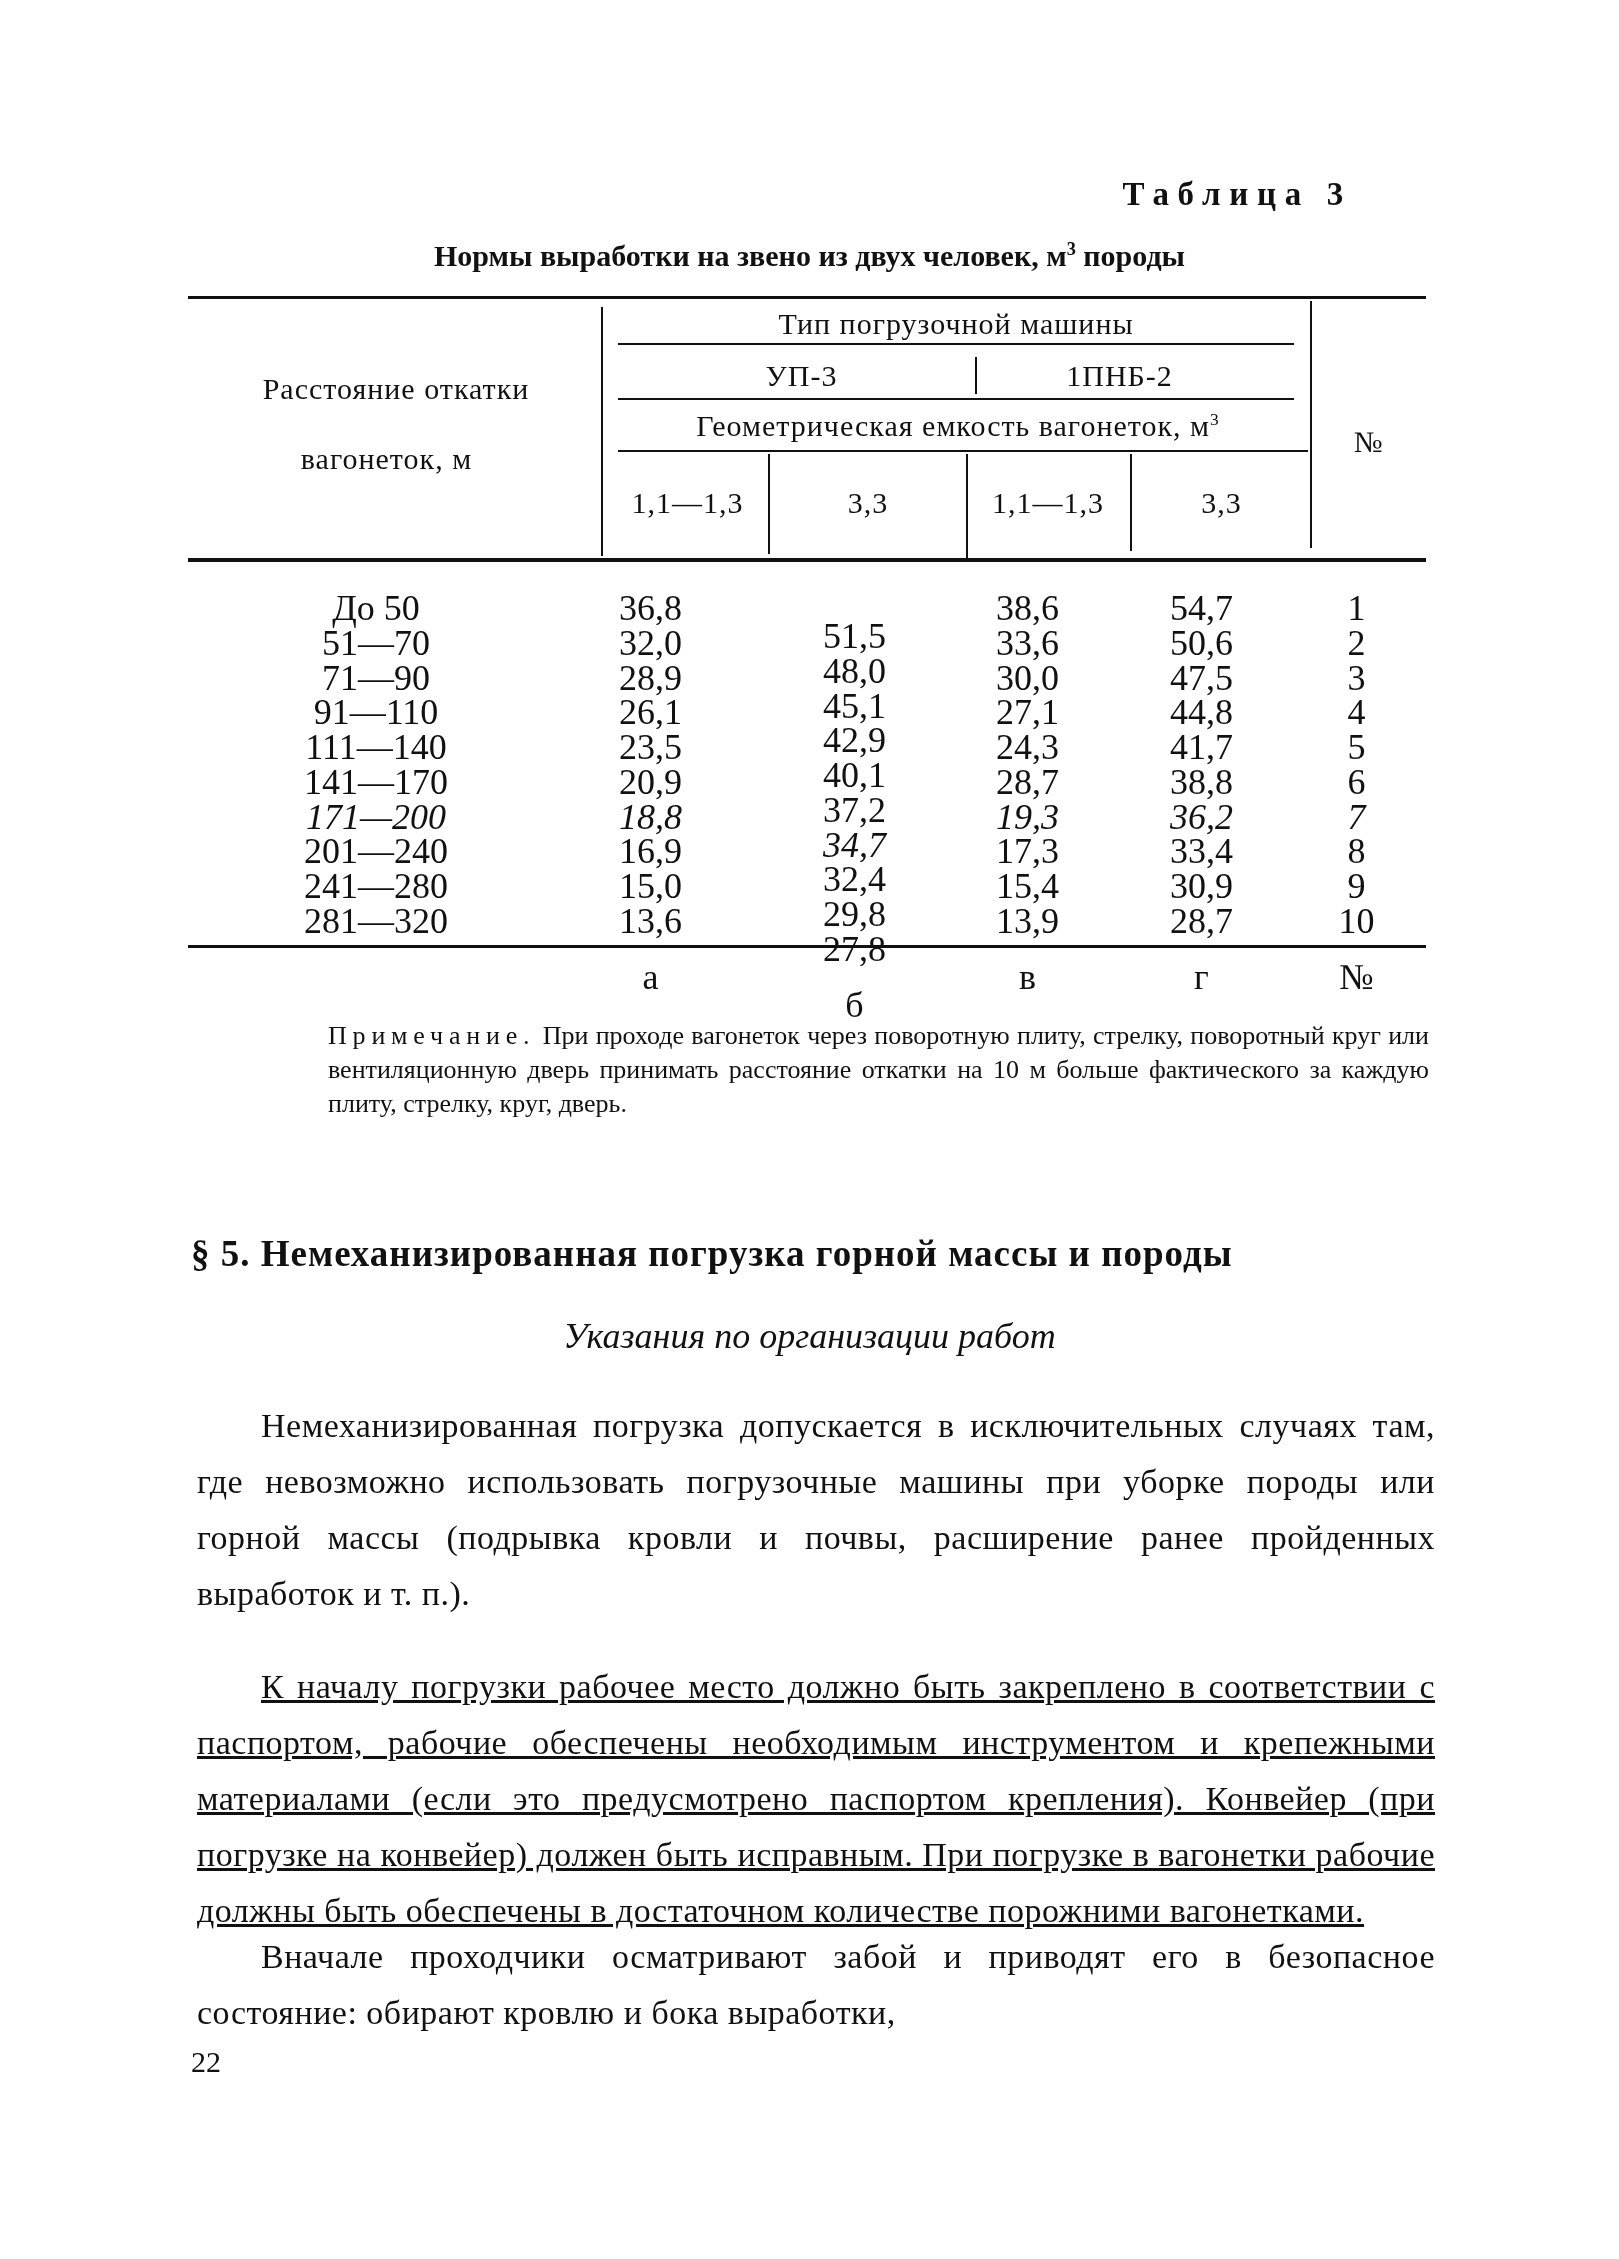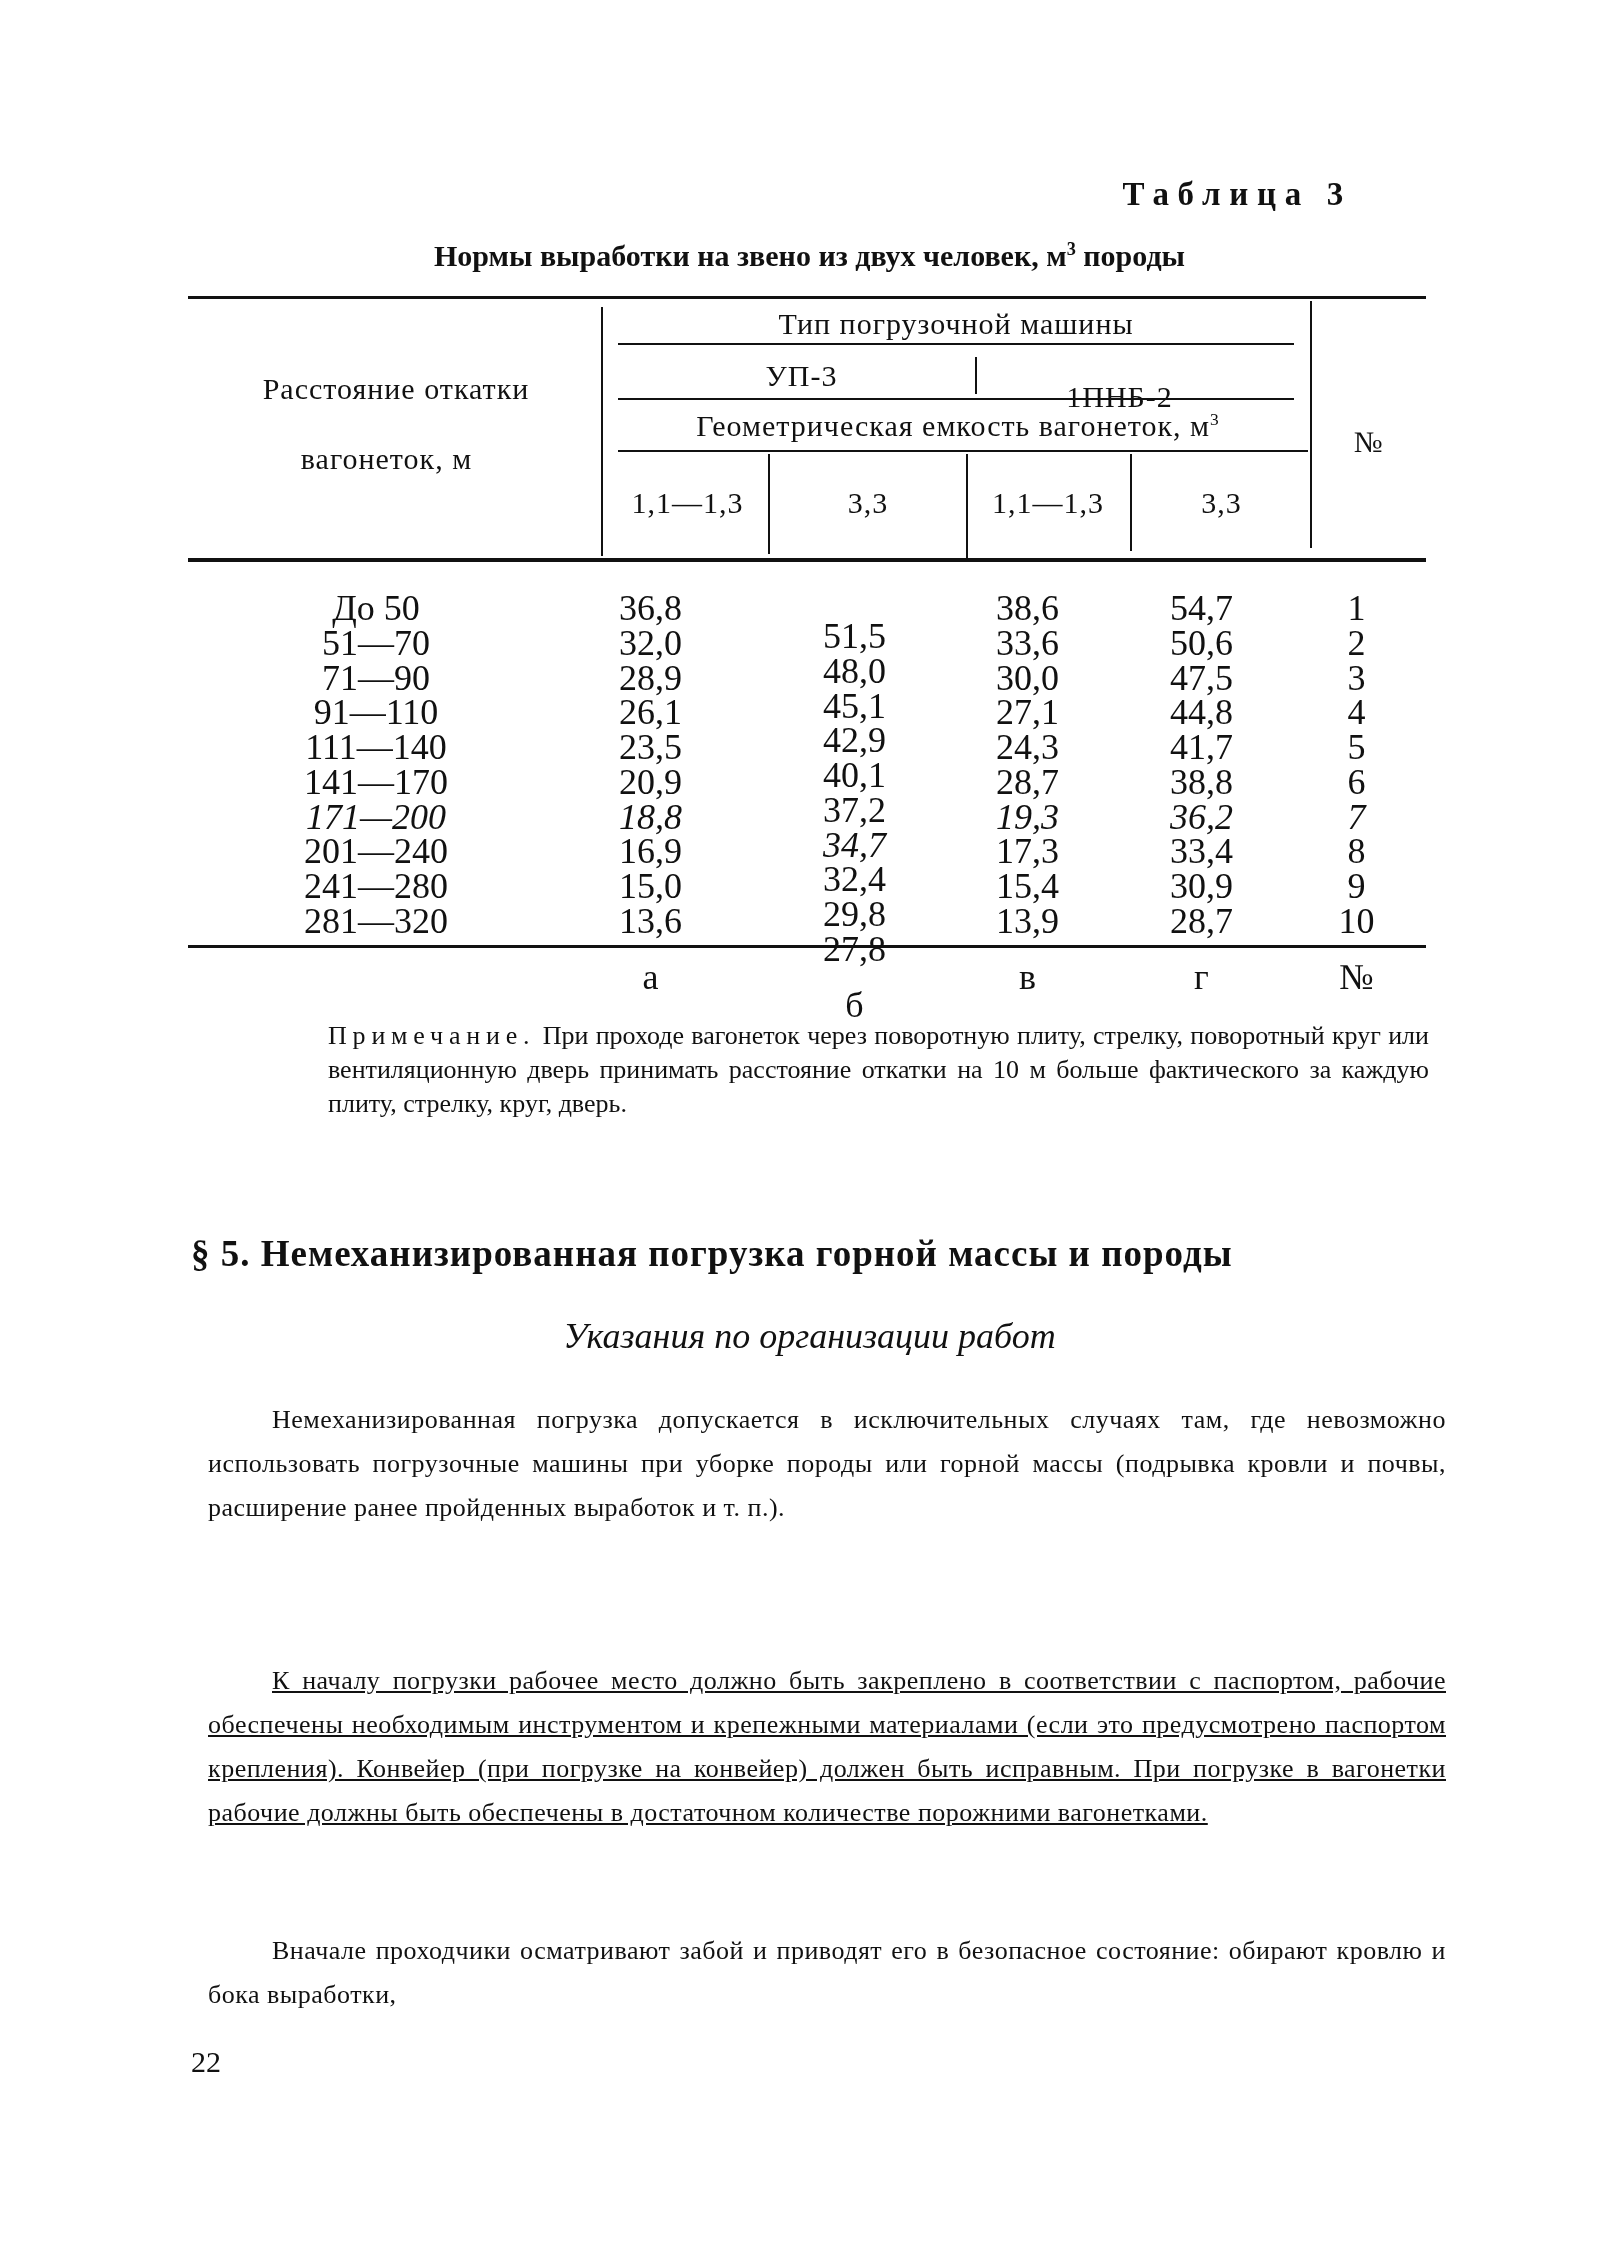--- a/index.html
+++ b/index.html
@@ -21,21 +21,21 @@
   .c-a { left: 395px; width: 135px; }
   .c-b { left: 599px; width: 135px; margin-top: 28px; }
   .c-v { left: 772px; width: 135px; }
   .c-g { left: 946px; width: 135px; }
   .c-n { left: 1130px; width: 77px; }
   .letters { top: 956px; }
   .note { left: 328px; width: 1101px; top: 1019px; font-size: 26px; line-height: 34px; text-align: justify; }
   .note .spaced { letter-spacing: 5.8px; }
   .section-heading { left: 191px; width: 1255px; top: 1232px; font-size: 37px; font-weight: bold; white-space: nowrap; letter-spacing: 1px; }
   .subheading { left: 0; width: 1619px; top: 1315px; text-align: center; font-size: 36px; font-style: italic; }
-  .para { left: 208px; width: 1238px; font-size: 26px; line-height: 44px; text-align: justify; text-indent: 64px; letter-spacing: 0.5px; }
+  .para { left: 197px; width: 1238px; font-size: 34px; line-height: 56px; text-align: justify; text-indent: 64px; letter-spacing: 0.5px; }
   .p1 { top: 1398px; }
   .p2 { top: 1659px; text-decoration: underline; }
   .p3 { top: 1929px; }
   .page-number { left: 191px; top: 2045px; font-size: 30px; }
 </style>
 </head>
 <body>
 
 <div class="abs table-label">Таблица 3</div>
 <div class="abs caption"><span>Нормы выработки на звено из двух человек, м</span><sup>3</sup><span> породы</span></div>
@@ -52,21 +52,21 @@
 <div class="abs vline" style="left:1130px; top:454px; height:97px;"></div>
 
 <div class="abs rule" style="left:618px; width:676px; top:343px; height:1.9px;"></div>
 <div class="abs rule" style="left:618px; width:676px; top:398px; height:1.9px;"></div>
 <div class="abs rule" style="left:618px; width:690px; top:450px; height:1.9px;"></div>
 
 <div class="abs hdr-text" style="left:198px; width:396px; top:372px;">Расстояние откатки</div>
 <div class="abs hdr-text" style="left:198px; width:377px; top:442px;">вагонеток, м</div>
 <div class="abs hdr-text" style="left:618px; width:676px; top:307px;">Тип погрузочной машины</div>
 <div class="abs hdr-text" style="left:676px; width:251px; top:359px;">УП-3</div>
-<div class="abs hdr-text" style="left:994px; width:251px; top:380px;">1ПНБ-2</div>
+<div class="abs hdr-text" style="left:994px; width:251px; top:359px;">1ПНБ-2</div>
 <div class="abs hdr-text" style="left:608px; width:700px; top:409px;"><span>Геометрическая емкость вагонеток, м</span><sup>3</sup></div>
 <div class="abs hdr-text" style="left:608px; width:159px; top:486px;">1,1—1,3</div>
 <div class="abs hdr-text" style="left:770px; width:196px; top:486px;">3,3</div>
 <div class="abs hdr-text" style="left:967px; width:162px; top:486px;">1,1—1,3</div>
 <div class="abs hdr-text" style="left:1132px; width:179px; top:486px;">3,3</div>
 <div class="abs hdr-text" style="left:1313px; width:111px; top:425px;">№</div>
 
 <div class="abs row" style="top:587px;">
   <span class="cell c-dist">До 50</span>
   <span class="cell c-a">36,8</span>

